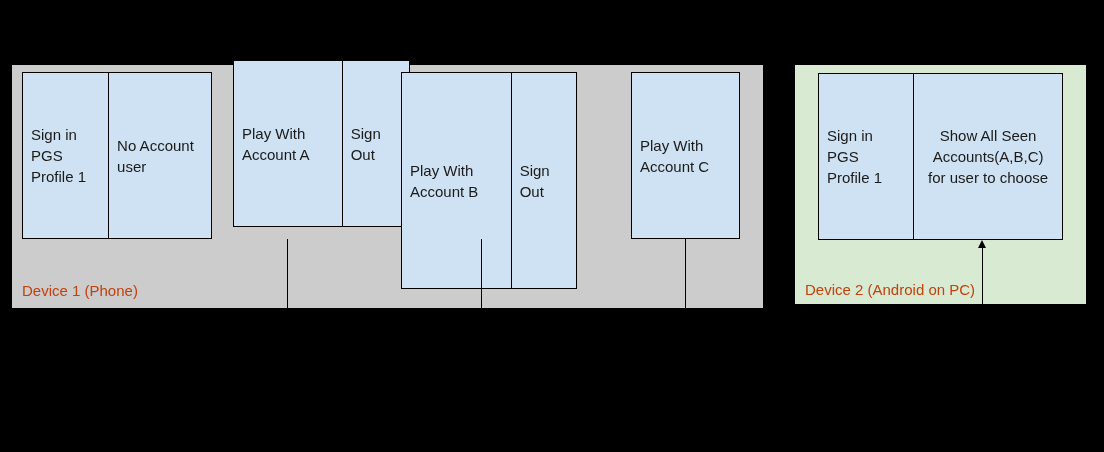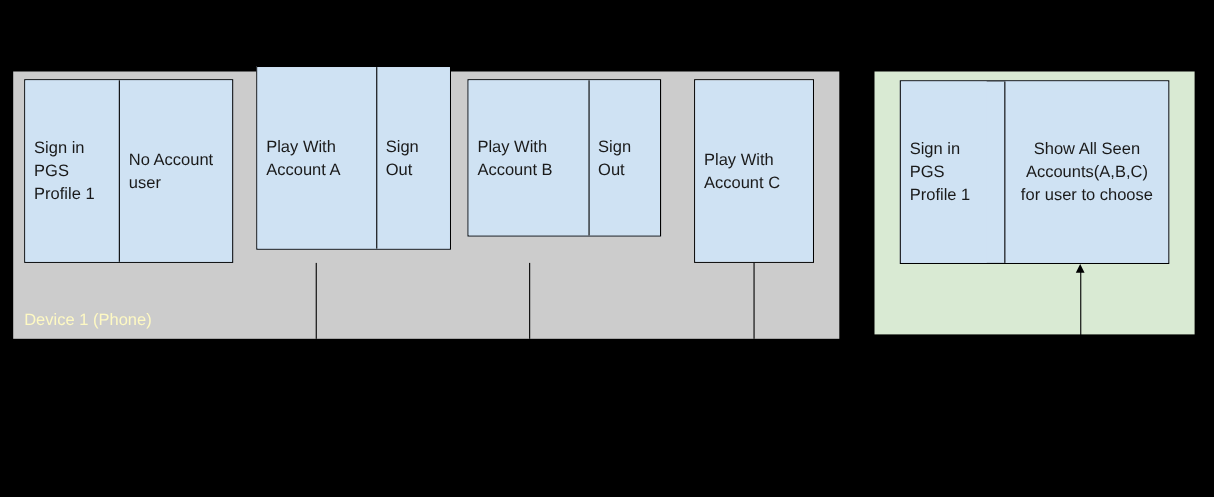--- a/index.html
+++ b/index.html
@@ -19,21 +19,21 @@
     overflow: hidden;
   }
   .panel {
     position: absolute;
     box-sizing: border-box;
   }
   .panel-label {
     position: absolute;
     font-size: 15px;
     line-height: 18px;
-    color: #fef9c3;
+    color: #c2410c;
     white-space: nowrap;
   }
   .node-group {
     position: absolute;
     display: flex;
     box-sizing: border-box;
     border: 1.6px solid #000000;
     background: #cfe2f3;
   }
   .node-cell {
@@ -88,35 +88,36 @@
   <div class="node-group" style="left:22px; top:72px; width:190px; height:167px;">
     <div class="node-cell align-left" style="width:86px;">Sign in PGS Profile 1</div>
     <div class="node-cell align-left" style="width:104px;">No Account user</div>
   </div>
 
   <div class="node-group" style="left:233px; top:60px; width:177px; height:167px;">
     <div class="node-cell align-left" style="width:109px;">Play With Account A</div>
     <div class="node-cell align-left" style="width:68px;">Sign Out</div>
   </div>
 
-  <div class="node-group" style="left:425px; top:72px; width:176px; height:143px;">
+  <div class="node-group" style="left:401px; top:72px; width:176px; height:217px;">
     <div class="node-cell align-left" style="width:110px;">Play With Account B</div>
     <div class="node-cell align-left" style="width:66px;">Sign Out</div>
   </div>
 
   <div class="node-group" style="left:631px; top:72px; width:109px; height:167px;">
     <div class="node-cell align-left" style="width:109px;">Play With Account C</div>
   </div>
 
   <div class="connector" style="left:287px; top:239px; height:69px;"></div>
   <div class="connector" style="left:481px; top:239px; height:69px;"></div>
   <div class="connector" style="left:685px; top:239px; height:69px;"></div>
 
   <div class="panel" style="left:795px; top:65px; width:291px; height:239px; background:#d9ead3;"></div>
 
+  <div class="panel-label" style="left:805px; top:281px;">Device 2 (Android on PC)</div>
 
   <div class="node-group" style="left:818px; top:73px; width:245px; height:167px;">
     <div class="node-cell align-left" style="width:84px;">Sign in PGS Profile 1</div>
     <div class="node-cell align-center" style="width:161px;margin-left:16px;">Show All Seen Accounts(A,B,C) for user to choose</div>
   </div>
 
   <div class="arrow-line" style="left:982px; top:246px; height:75px;"></div>
   <div class="arrow-head" style="left:978px; top:240px;"></div>
 
 </div>

